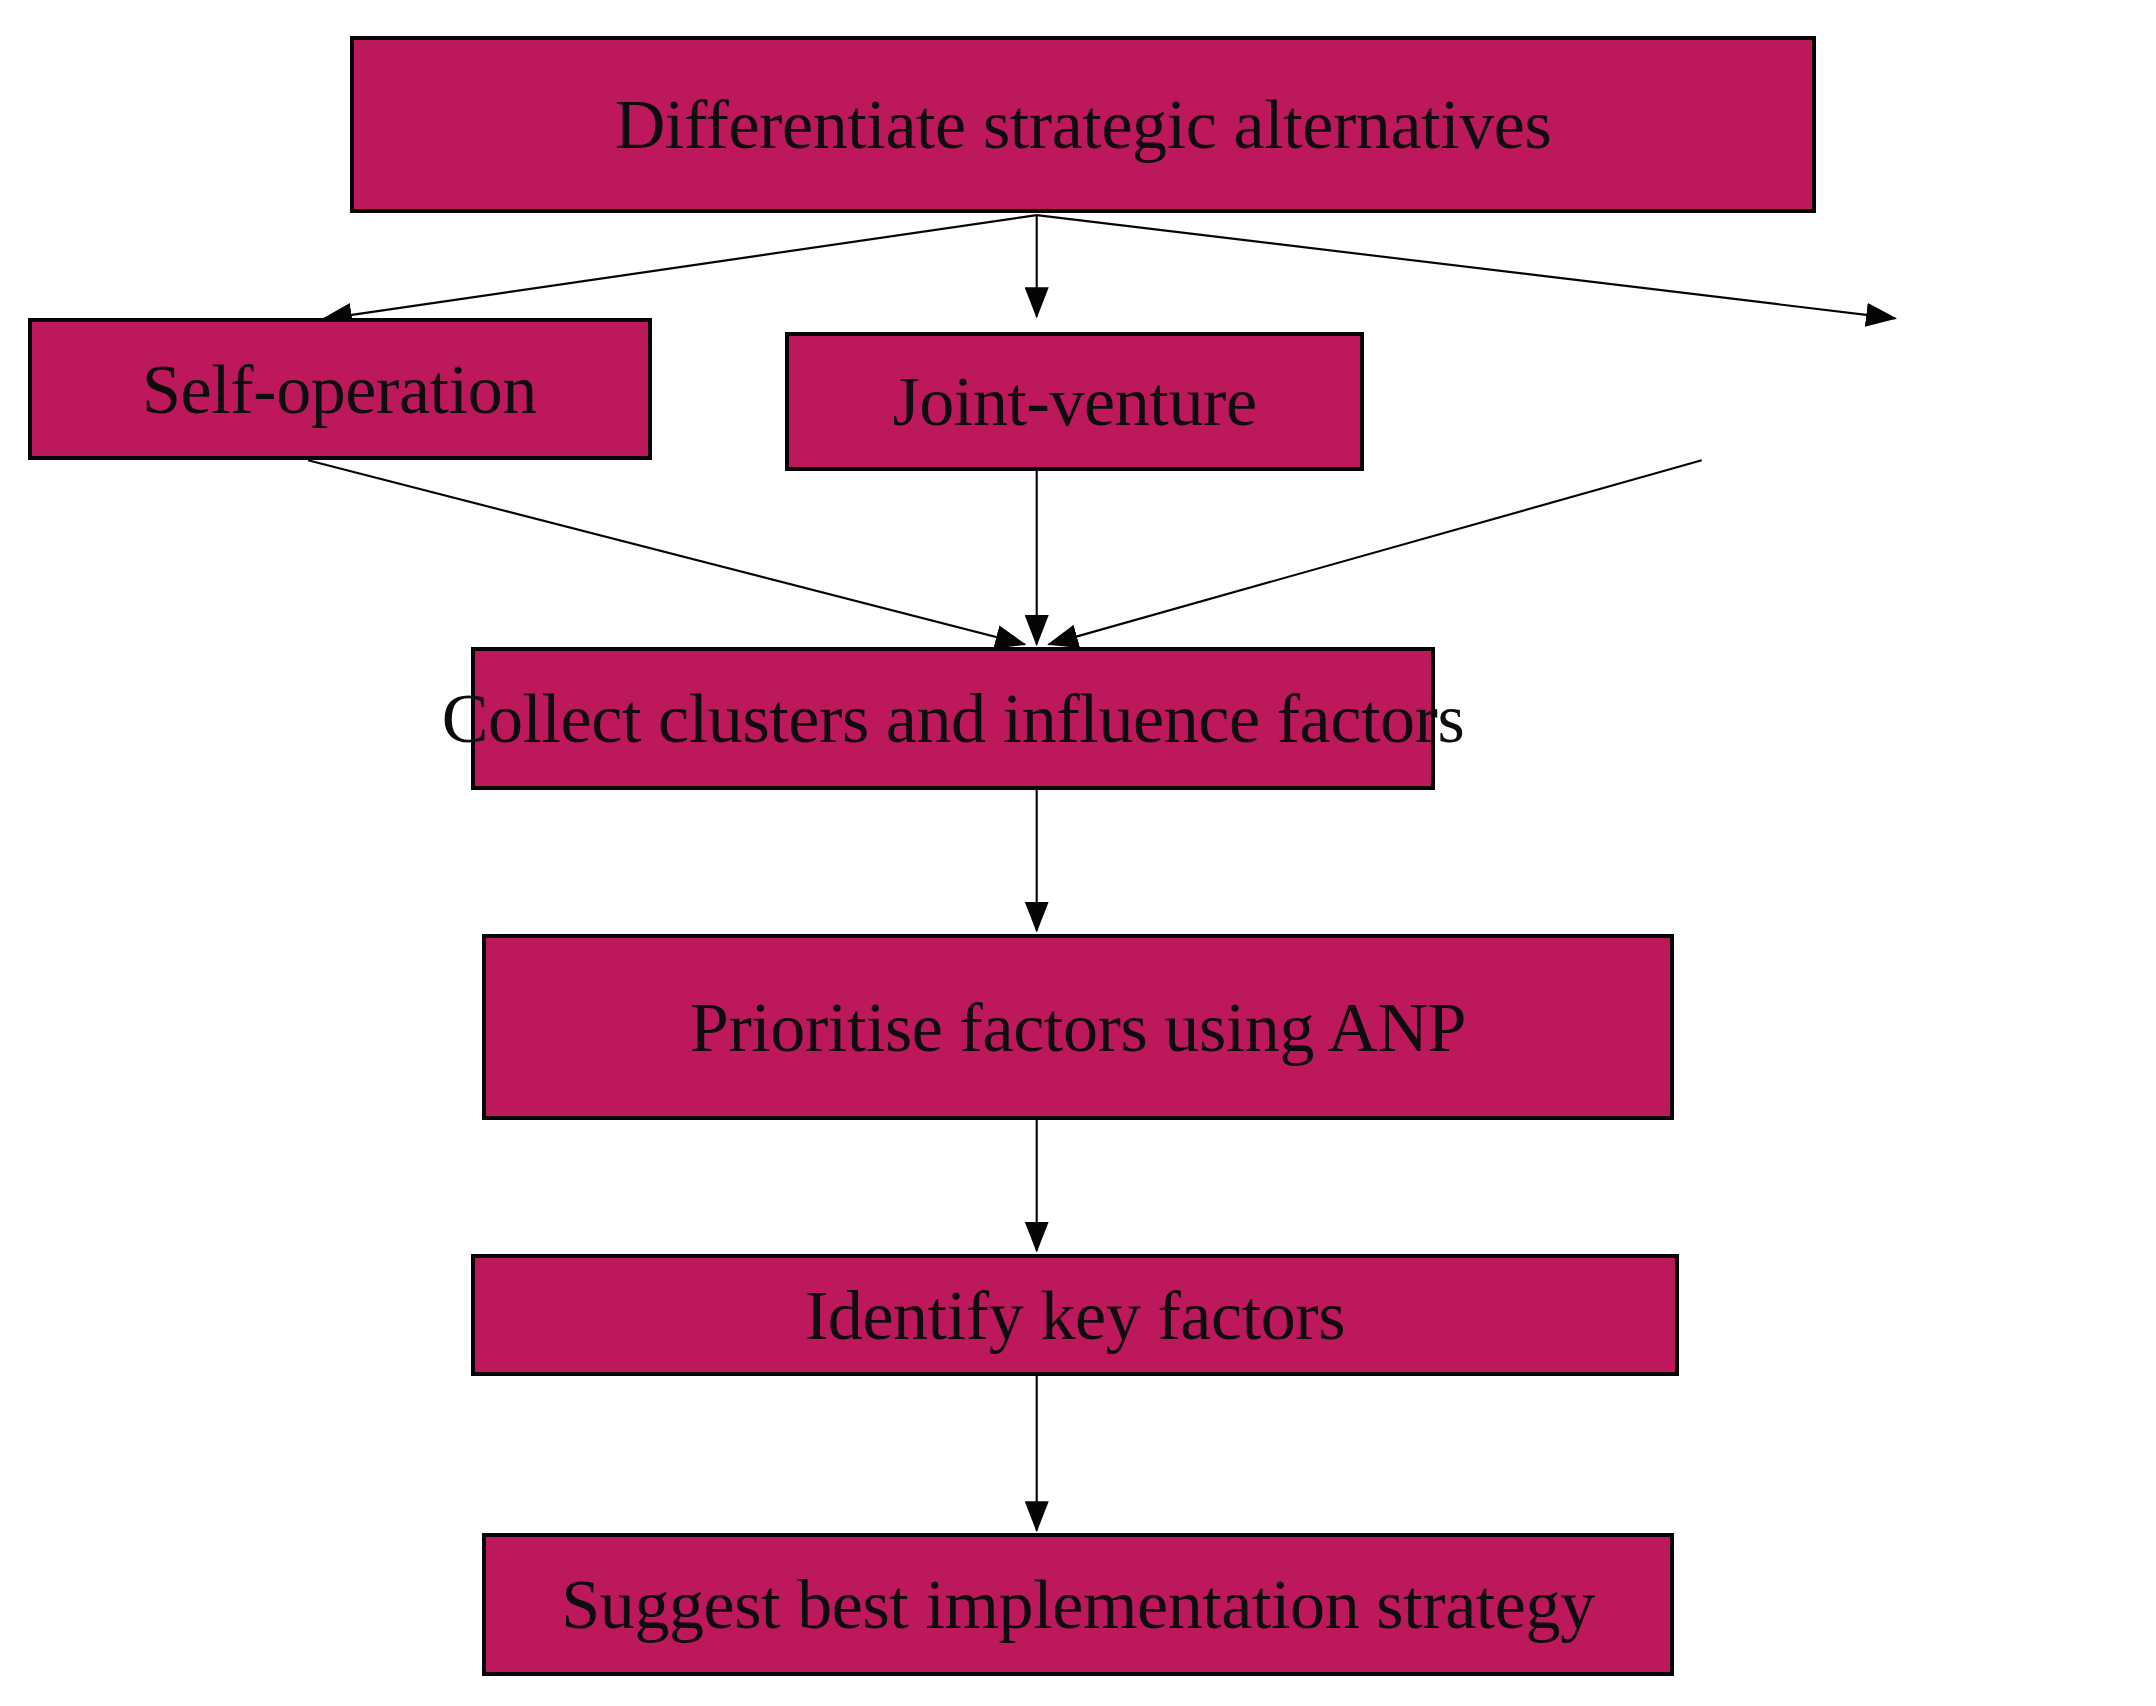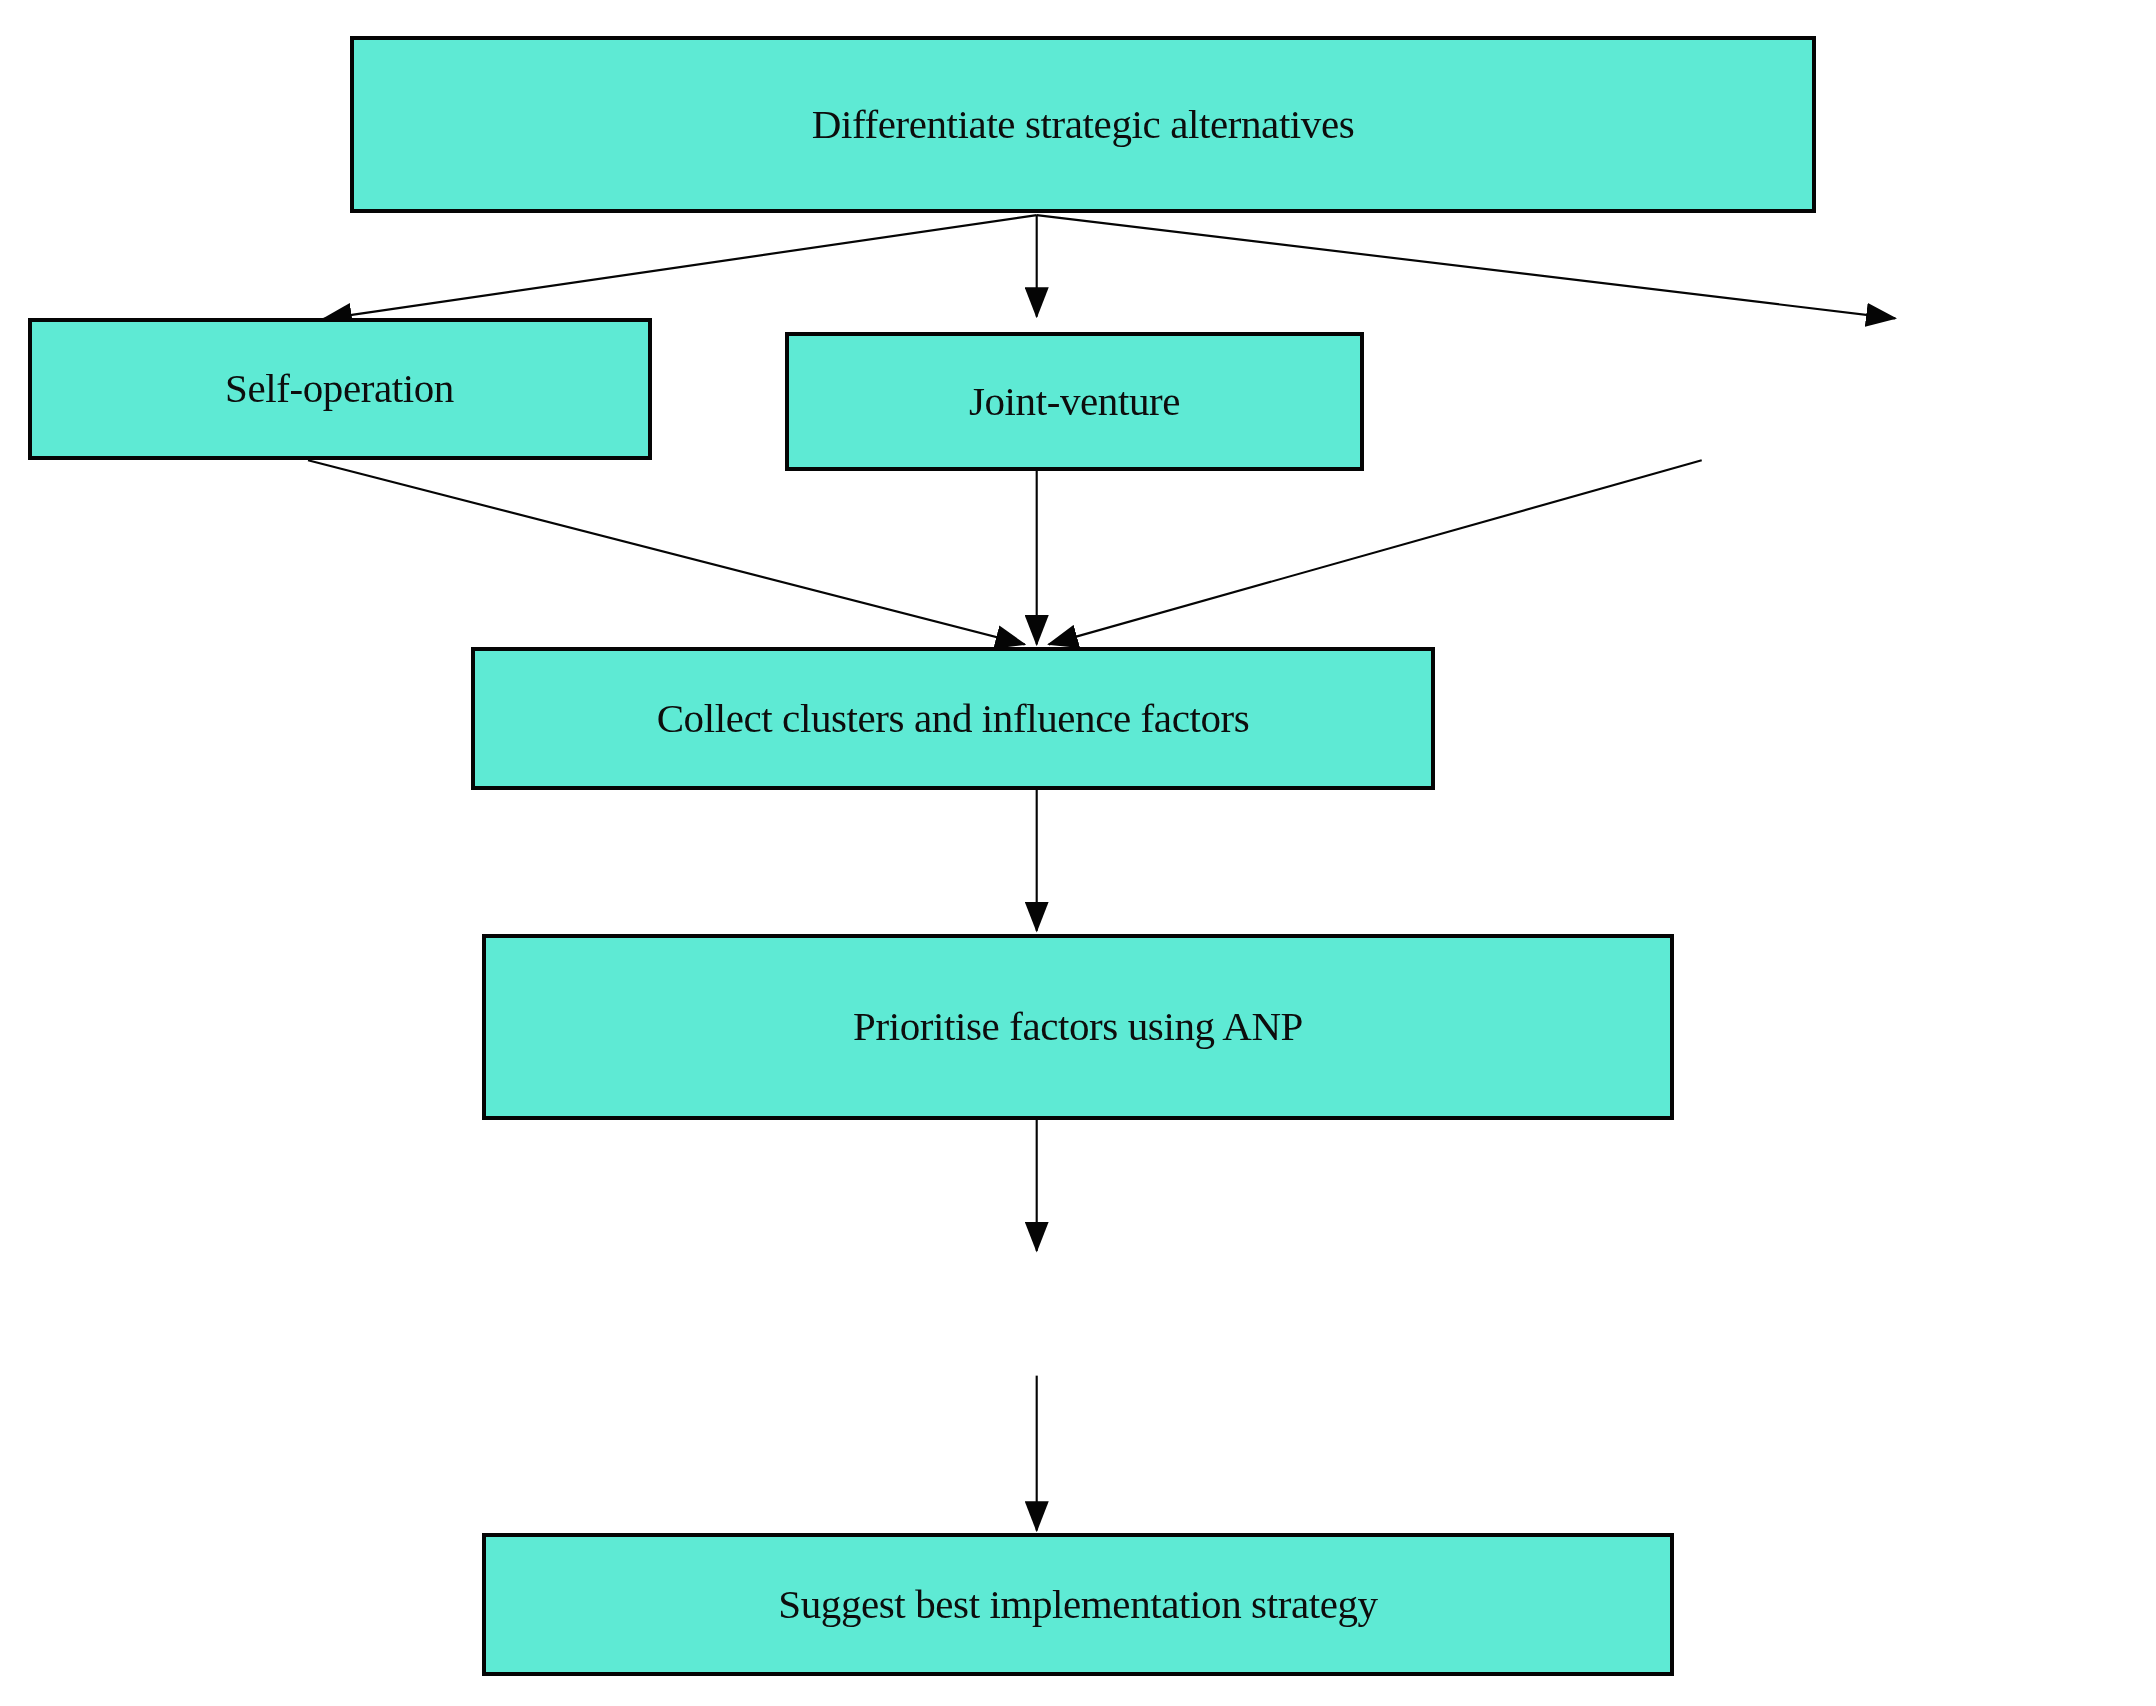--- a/index.html
+++ b/index.html
@@ -21,26 +21,26 @@
     left: 0;
     top: 0;
     width: 2156px;
     height: 1706px;
     pointer-events: none;
   }
   .node {
     position: absolute;
     box-sizing: border-box;
     border: 4.3px solid #050505;
-    background: #5eead4;
+    background: #be185d;
     display: flex;
     align-items: center;
     justify-content: center;
     text-align: center;
-    font-size: 41px;
+    font-size: 70px;
     line-height: 1.1;
     letter-spacing: -0.4px;
     white-space: nowrap;
   }
   
   #node-differentiate { left: 350px; top: 36px;  width: 1466px; height: 177px; }
   #node-self-operation { left: 27.5px;  top: 318px; width: 624px;  height: 142px; }
   #node-joint-venture { left: 785px; top: 332px; width: 579px;  height: 139px; }
   #node-outsourcing   { left: 1620px; top: 318px; width: 518px; height: 141px; }
   #node-collect       { left: 471px; top: 647px; width: 964px; height: 143px; }
@@ -87,19 +87,22 @@
 
 
   <div class="node" id="node-collect">
     <span>Collect clusters and influence factors</span>
   </div>
 
   <div class="node" id="node-prioritise">
     <span>Prioritise factors using ANP</span>
   </div>
 
+  <div class="node" id="node-identify">
+    <span>Identify key factors</span>
+  </div>
 
   <div class="node" id="node-suggest">
     <span>Suggest best implementation strategy</span>
   </div>
 
 </div>
 
 
 </body></html>

